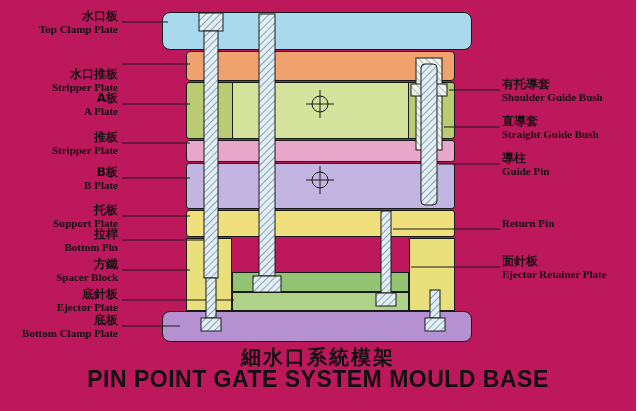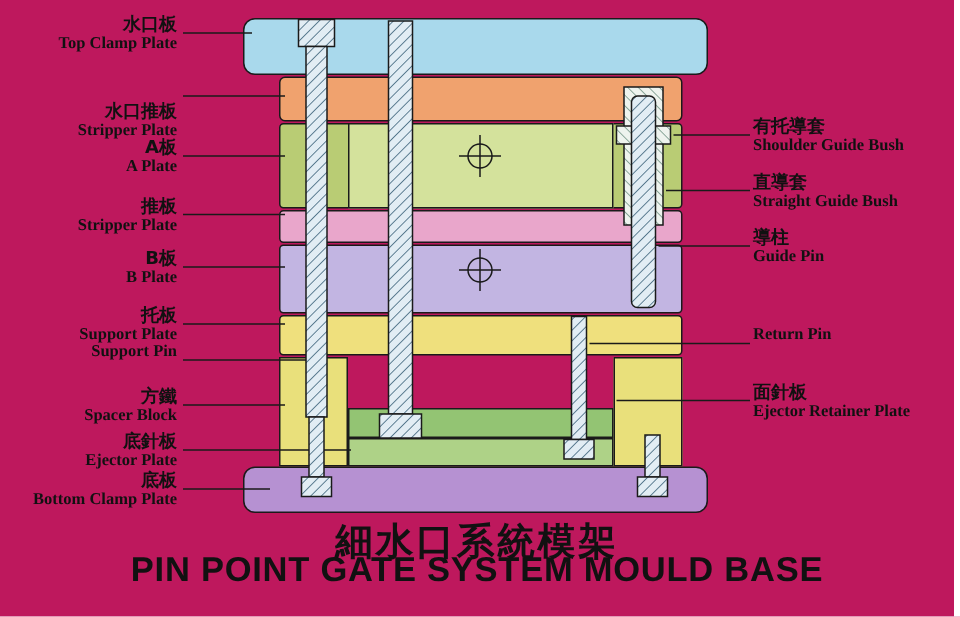--- a/index.html
+++ b/index.html
@@ -26,21 +26,21 @@
   svg.overlay { position:absolute; left:0; top:0; pointer-events:none; }
 
   .label { position:absolute; line-height:13px; color:#111; }
   .left-label  { left:0;     width:118px; text-align:right; }
   .right-label { left:502px; width:136px; text-align:left; }
   .label .zh { font-size:12px; font-weight:bold; font-family:"DejaVu Sans", sans-serif; }
   .label .en { font-size:11px; font-weight:bold; font-family:"Liberation Serif", serif; }
 
   .title-zh {
     position:absolute; top:344px; left:0; width:100%; text-align:center;
-    font-size:25px; font-weight:bold; color:#111;
+    font-size:20px; font-weight:bold; color:#111;
     font-family:"DejaVu Sans", sans-serif; letter-spacing:2px;
   }
   .title-en {
     position:absolute; top:366px; left:0; width:100%; text-align:center;
     font-size:23px; font-weight:bold; color:#111;
     font-family:"Liberation Sans", sans-serif; letter-spacing:0.5px;
   }
 </style>
 </head>
 <body>
@@ -152,21 +152,22 @@
   </div>
   <div class="label left-label" style="top:166px">
     <div class="zh">B板</div>
     <div class="en">B Plate</div>
   </div>
   <div class="label left-label" style="top:204px">
     <div class="zh">托板</div>
     <div class="en">Support Plate</div>
   </div>
   <div class="label left-label" style="top:228px">
-    <div class="en">Support Pin</div>
+    <div class="zh">拉桿</div>
+    <div class="en">Bottom Pin</div>
   </div>
   <div class="label left-label" style="top:288px">
     <div class="zh">底針板</div>
     <div class="en">Ejector Plate</div>
   </div>
   <div class="label left-label" style="top:258px">
     <div class="zh">方鐵</div>
     <div class="en">Spacer Block</div>
   </div>
   <div class="label left-label" style="top:314px">

